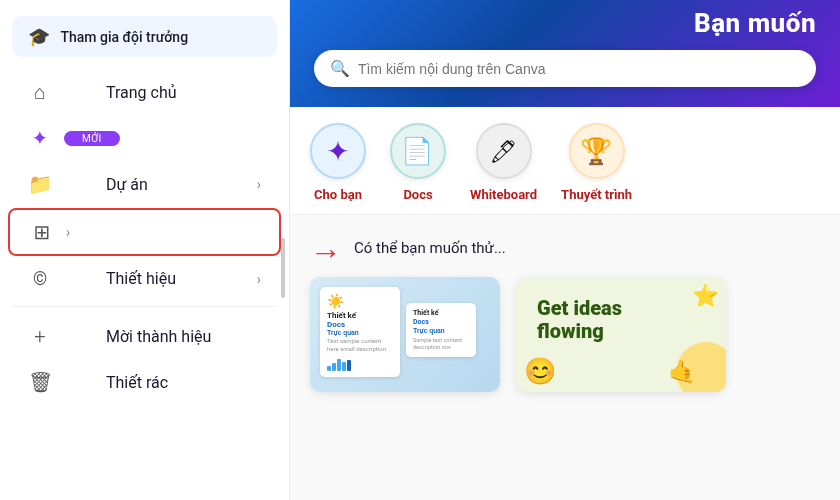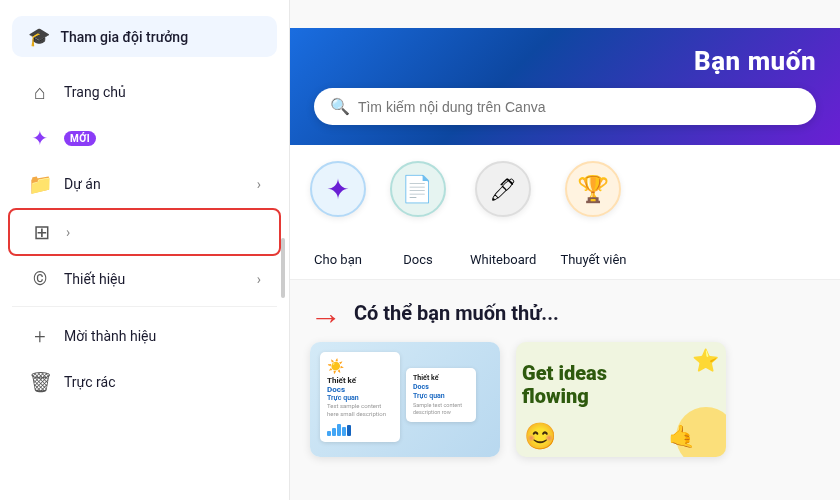--- a/index.html
+++ b/index.html
@@ -55,28 +55,28 @@
       gap: 12px;
       position: relative;
     }
     .sidebar-item.active {
       border: 2px solid #e53935;
       background: #fff;
       border-radius: 8px;
     }
 
     .sidebar-item .icon { font-size: 20px; color: #555; width: 24px; text-align: center; }
-    .sidebar-item .label { font-size: 14px; color: #1a1a2e; flex: 1; }
+    .sidebar-item .label { font-size: 16px; color: #1a1a2e; flex: 1; margin-left: 42px; }
     .sidebar-item .chevron { font-size: 14px; color: #888; }
     .sidebar-item .badge {
       background: #8b3cf7;
       color: #fff;
       font-size: 10px;
-      font-weight: 700;
-      padding: 2px 6px;
+      font-weight: 400;
+      padding: 2px 18px;
       border-radius: 10px;
       letter-spacing: 0.5px;
     }
     .sidebar-item.magic .label { color: #8b3cf7; font-weight: 600; }
     .sidebar-item.magic .icon { color: #8b3cf7; }
 
     .sidebar-divider {
       height: 1px;
       background: #f0f0f0;
       margin: 6px 12px;
@@ -101,23 +101,22 @@
       flex: 1;
       height: 500px;
       overflow: hidden;
       display: flex;
       flex-direction: column;
       background: #f9f9f9;
     }
 
     .main-header {
       background: linear-gradient(135deg, #1a6de0 0%, #0d47a1 40%, #6a1fd4 100%);
-      padding: 18px 24px 20px 24px;
+      padding: 8px 24px 20px 24px;
       position: relative;
-      margin-top: 28px;
     }
     .main-header-title {
       font-size: 26px;
       font-weight: 800;
       color: #fff;
       text-align: right;
       margin-bottom: 12px;
       letter-spacing: 0.5px;
     }
 
@@ -163,40 +162,40 @@
       border: 2px solid #e8e8e8;
       display: flex;
       align-items: center;
       justify-content: center;
       font-size: 26px;
       box-shadow: 0 2px 6px rgba(0,0,0,0.08);
     }
     .quick-action-circle.blue { background: #e8f4fd; border-color: #b3d9f7; }
     .quick-action-circle.teal { background: #e6f4f1; border-color: #b2dfdb; }
     .quick-action-circle.orange { background: #fff3e0; border-color: #ffe0b2; }
-    .quick-action-label { font-size: 13px; color: #0f172a; font-weight: 400; margin-top: 27px; }
+    .quick-action-label { font-size: 13px; color: #b91c1c; font-weight: 700; }
 
     
     .section-title-row {
       display: flex;
       align-items: center;
       gap: 12px;
       padding: 14px 20px 10px 20px;
       background: #f9f9f9;
     }
 
     .red-arrow {
       font-size: 28px;
       color: #e53935;
       transform: rotate(180deg) scaleY(-1);
     }
 
     .section-title {
-      font-size: 20px;
-      font-weight: 700;
+      font-size: 15px;
+      font-weight: 400;
       color: #1a1a2e;
     }
 
     
     .template-cards {
       display: flex;
       gap: 16px;
       padding: 0 20px 16px 20px;
       background: #f9f9f9;
     }
@@ -255,21 +254,21 @@
 
     <div class="sidebar-divider"></div>
 
     <div class="sidebar-item">
       <span class="icon" style="font-size:20px;font-weight:300;">+</span>
       <span class="label">Mời thành hiệu</span>
     </div>
 
     <div class="sidebar-item sidebar-bottom">
       <span class="icon">🗑</span>
-      <span class="label">Trực rác</span>
+      <span class="label">Thiết rác</span>
     </div>
 
   </div>
 </div>
 
 <div class="main">
 
   <div class="main-header">
     <div class="main-header-title">Bạn muốn</div>
     <div class="search-bar">
@@ -298,21 +297,21 @@
       <div class="quick-action-circle" style="background:#f0f0f0;border-color:#ddd;">
         <span style="font-size:22px;">🖊</span>
       </div>
       <span class="quick-action-label">Whiteboard</span>
     </div>
 
     <div class="quick-action-item">
       <div class="quick-action-circle orange">
         <span style="font-size:26px;">🏆</span>
       </div>
-      <span class="quick-action-label">Thuyết viên</span>
+      <span class="quick-action-label">Thuyết trình</span>
     </div>
 
   </div>
 
   <div class="section-title-row">
     <span class="red-arrow" style="transform: scaleX(-1); display:inline-block; font-size:32px; color:#e53935;">←</span>
     <span class="section-title">
       <span style="color:#1a1a2e;">C</span><span>ó thể bạn muốn thử...</span>
     </span>
   </div>
@@ -349,20 +348,20 @@
     </div>
 
     <div class="template-card" style="width:210px;height:115px;background:#f0f5e0;position:relative;overflow:hidden;">
 
       <div style="position:absolute;top:6px;right:6px;font-size:22px;">⭐</div>
 
       <div style="position:absolute;bottom:6px;left:8px;font-size:26px;">😊</div>
 
       <div style="position:absolute;bottom:-10px;right:-10px;width:60px;height:60px;background:#ffd54f;border-radius:50%;opacity:0.7;"></div>
 
-      <div style="position:absolute;top:20px;left:6px;font-size:20px;font-weight:900;color:#2e5a0e;line-height:1.15;">Get ideas<br>flowing</div>
+      <div style="position:absolute;top:20px;left:21px;font-size:20px;font-weight:900;color:#2e5a0e;line-height:1.15;">Get ideas<br>flowing</div>
 
       <div style="position:absolute;bottom:8px;right:30px;font-size:22px;">🤙</div>
     </div>
 
   </div>
 
 </div>
 
 </body></html>

